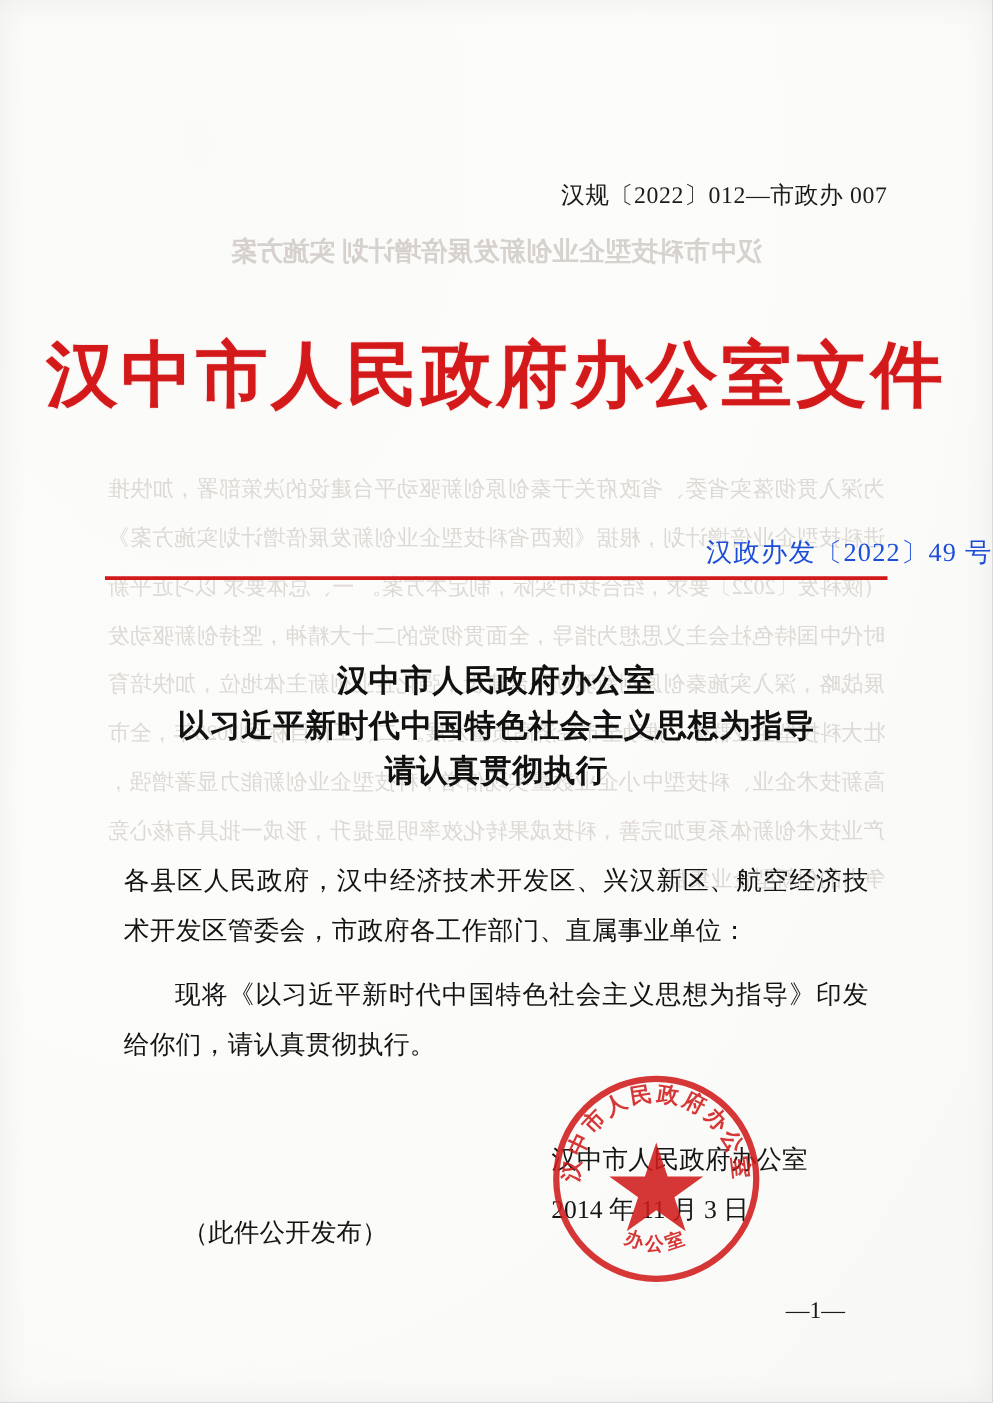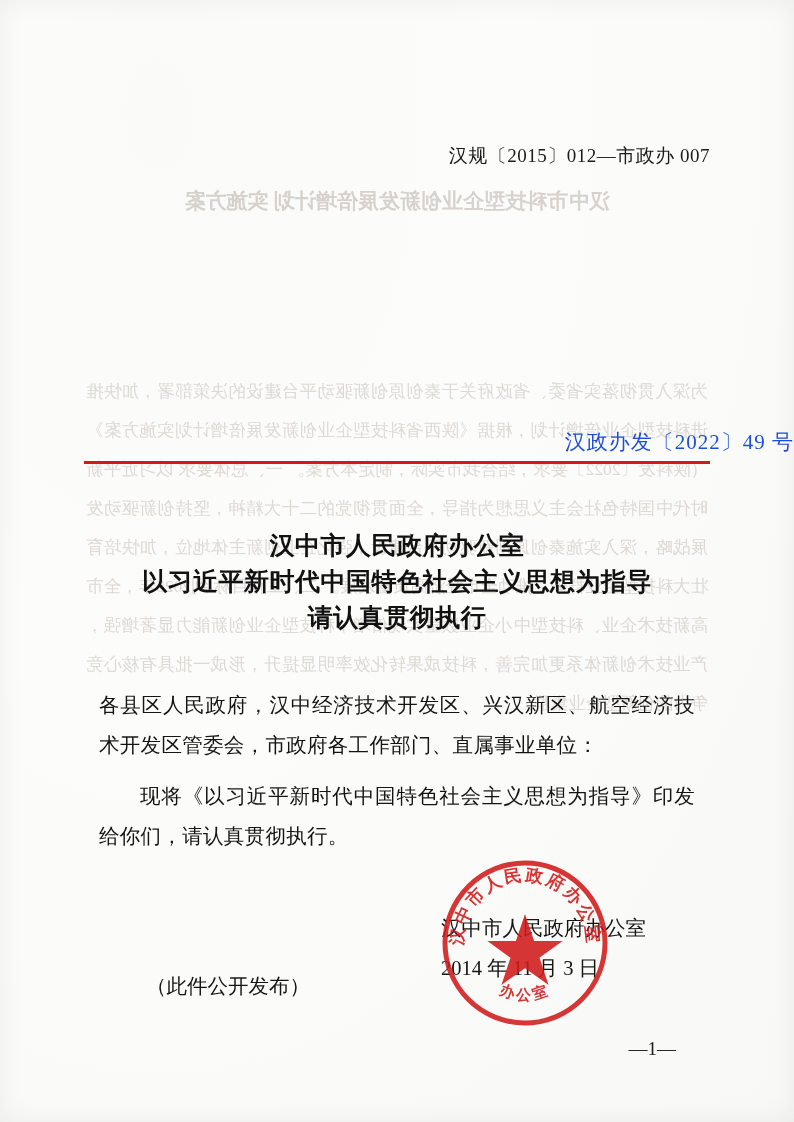--- a/index.html
+++ b/index.html
@@ -184,22 +184,23 @@
   <div class="paper-tint"></div>
 
   <div class="bleed-title">汉中市科技型企业创新发展倍增计划
 实施方案</div>
   <div class="bleed-block">为深入贯彻落实省委、省政府关于秦创原创新驱动平台建设的决策部署，加快推进科技型企业倍增计划，根据《陕西省科技型企业创新发展倍增计划实施方案》（陕科发〔2022〕要求，结合我市实际，制定本方案。
 一、总体要求
 以习近平新时代中国特色社会主义思想为指导，全面贯彻党的二十大精神，坚持创新驱动发展战略，深入实施秦创原创新驱动平台建设，强化企业创新主体地位，加快培育壮大科技型企业群体，推动全市经济高质量发展。
 二、工作目标
 到2025年，全市高新技术企业、科技型中小企业数量实现倍增，科技型企业创新能力显著增强，产业技术创新体系更加完善，科技成果转化效率明显提升，形成一批具有核心竞争力的创新型企业集群。</div>
 
-  <div class="doc-number">汉规〔2015〕012—市政办 007</div>
-
+  <div class="doc-number">汉规〔2022〕012—市政办 007</div>
+
+  <div class="masthead">汉中市人民政府办公室文件</div>
 
   <div class="wenhao">汉政办发〔2022〕49 号</div>
 
   <div class="red-rule"></div>
 
   <div class="title-block">
     <div>汉中市人民政府办公室</div>
     <div>以习近平新时代中国特色社会主义思想为指导</div>
     <div>请认真贯彻执行</div>
   </div>

